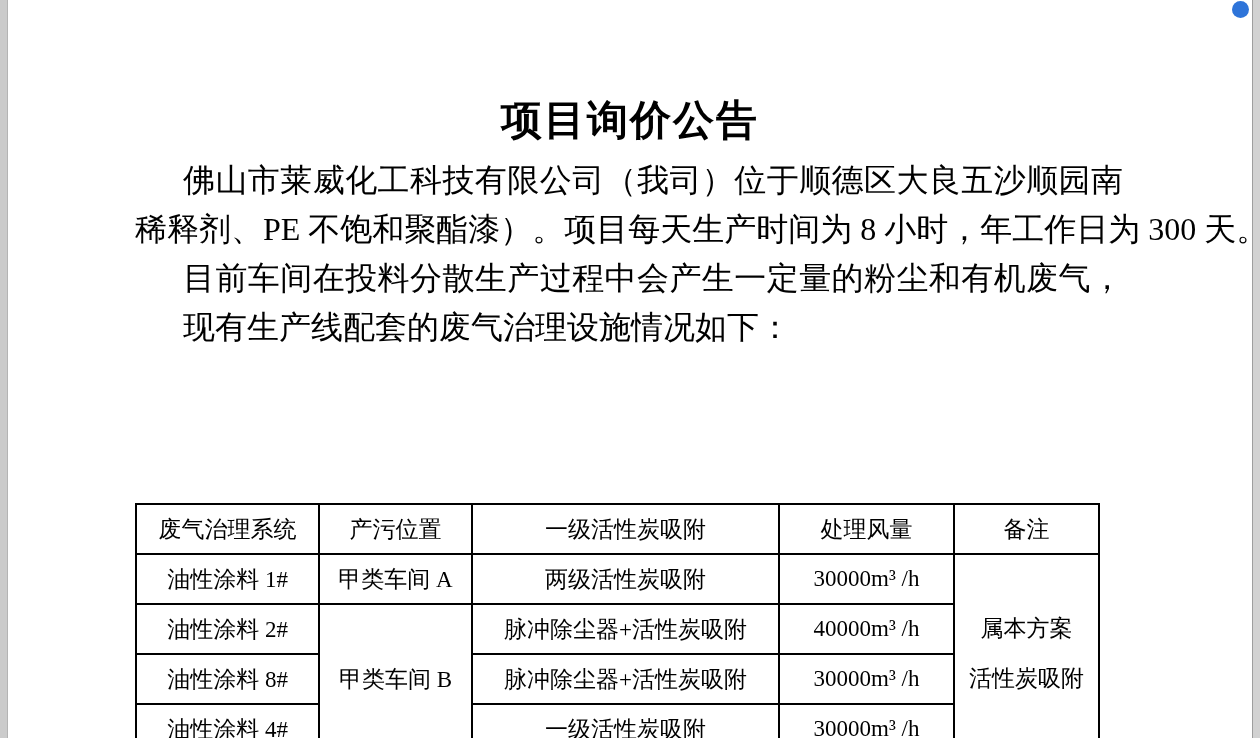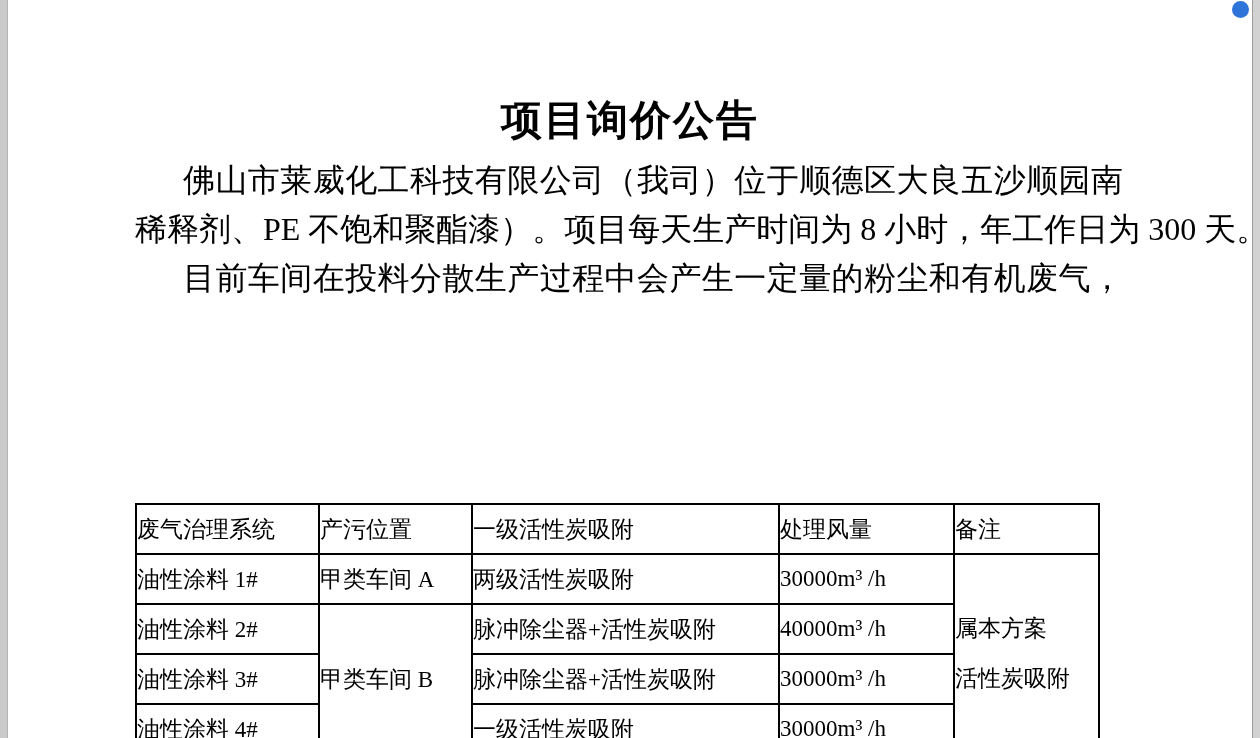--- a/index.html
+++ b/index.html
@@ -59,21 +59,21 @@
 
   table.gas-table {
     position: absolute;
     left: 127px; top: 487px;
     border-collapse: collapse;
     table-layout: fixed;
     font-size: 23px;
   }
   .gas-table th, .gas-table td {
     border: 2px solid #000000;
-    text-align: left;
+    text-align: center;
     vertical-align: middle;
     padding: 0;
     height: 48px;
     font-weight: normal;
     overflow: hidden;
   }
   .gas-table .remark-cell div { line-height: 50px; }
 </style>
 </head>
 <body>
@@ -84,20 +84,21 @@
 <div class="page">
 
   <div class="blue-dot"></div>
 
   <div class="doc-title">项目询价公告</div>
 
   <div class="body-text">
     <div class="tline just indent">佛山市莱威化工科技有限公司（我司）位于顺德区大良五沙顺园南路 5 号，主要生产</div>
     <div class="tline">稀释剂、PE 不饱和聚酯漆）。项目每天生产时间为 8 小时，年工作日为 300 天。</div>
     <div class="tline just indent">目前车间在投料分散生产过程中会产生一定量的粉尘和有机废气，其主要污染因子为</div>
+    <div class="tline indent">现有生产线配套的废气治理设施情况如下：</div>
   </div>
 
   <table class="gas-table">
     <colgroup>
       <col style="width:183px">
       <col style="width:153px">
       <col style="width:307px">
       <col style="width:175px">
       <col style="width:145px">
     </colgroup>
@@ -119,21 +120,21 @@
         <div>活性炭吸附</div>
       </td>
     </tr>
     <tr>
       <td>油性涂料 2#</td>
       <td rowspan="3">甲类车间 B</td>
       <td>脉冲除尘器+活性炭吸附</td>
       <td>40000m³ /h</td>
     </tr>
     <tr>
-      <td>油性涂料 3#</td>
+      <td>油性涂料 8#</td>
       <td>脉冲除尘器+活性炭吸附</td>
       <td>30000m³ /h</td>
     </tr>
     <tr>
       <td>油性涂料 4#</td>
       <td>一级活性炭吸附</td>
       <td>30000m³ /h</td>
     </tr>
   </tbody>
     </table>

